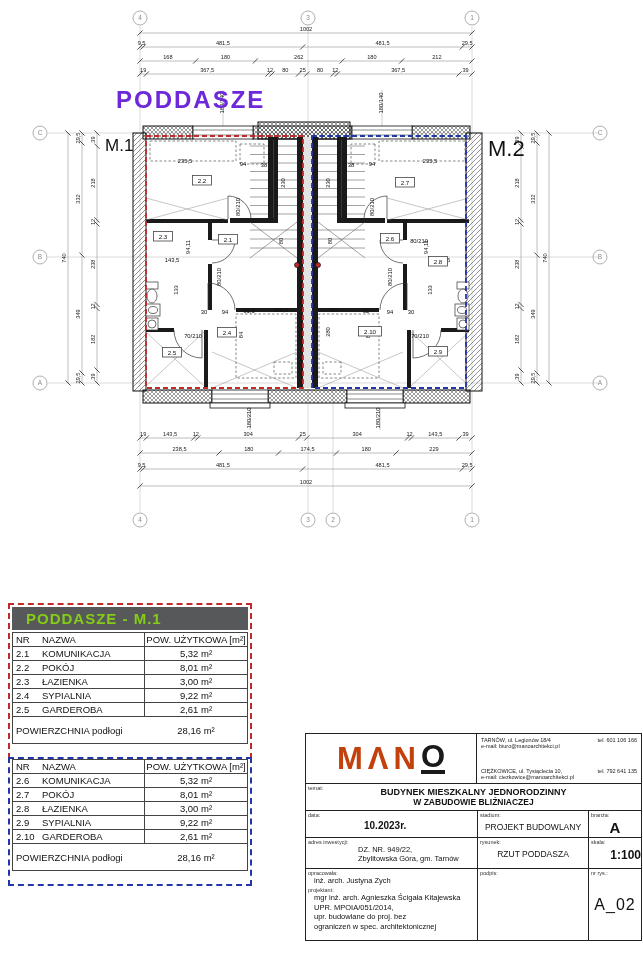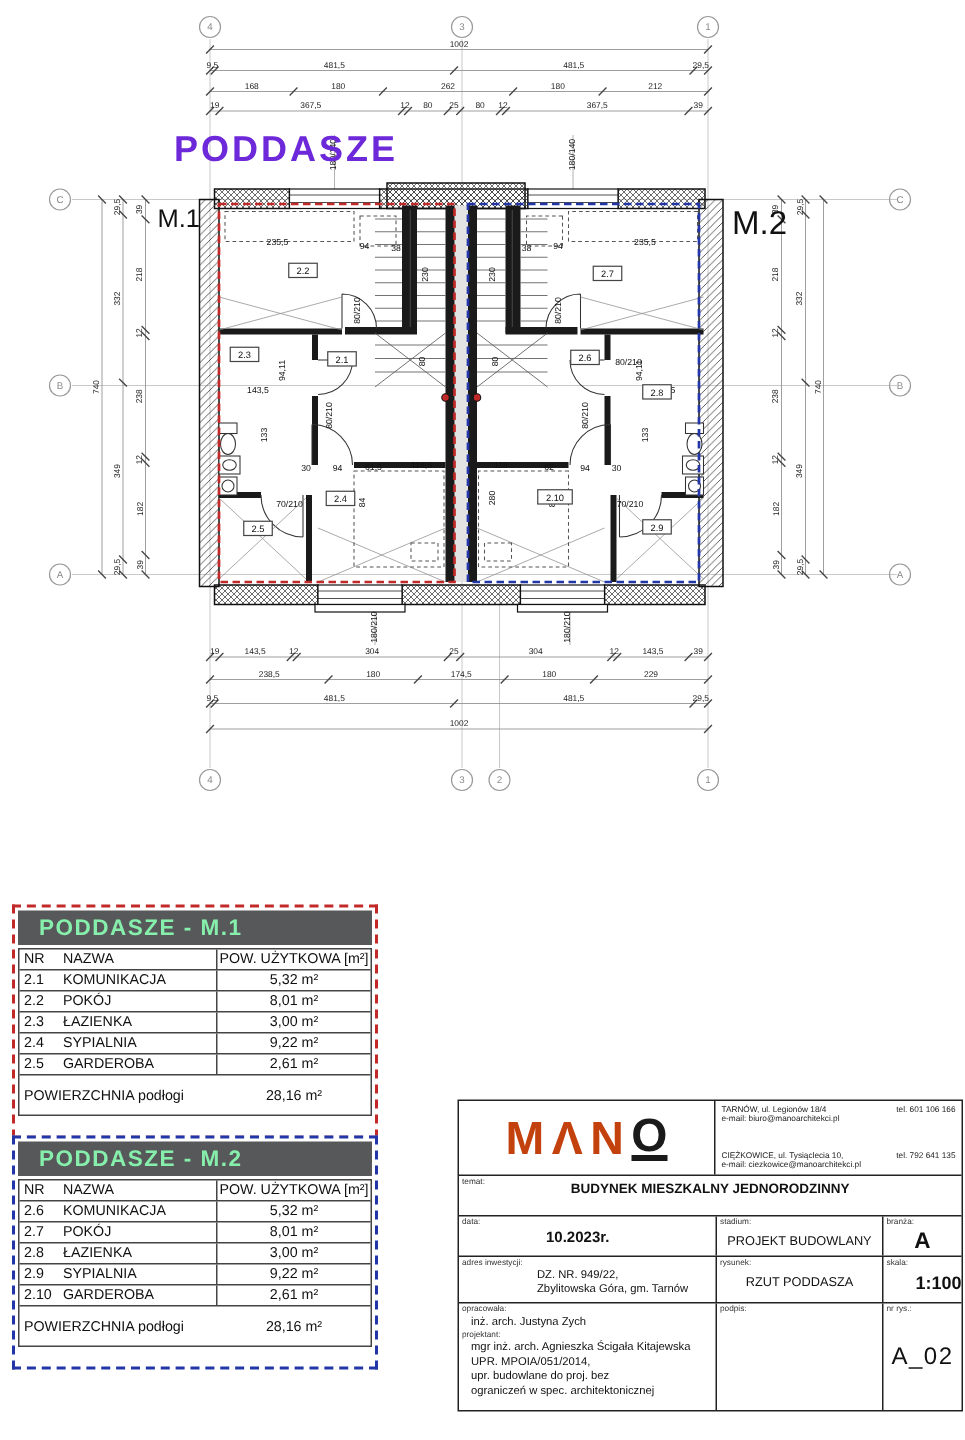--- a/index.html
+++ b/index.html
@@ -28,21 +28,21 @@
   .fix{stroke:#333;stroke-width:.7;fill:#fff;}
   .lead{stroke:#999;stroke-width:.5;}
   #title-poddasze{position:absolute;left:116px;top:86px;font-size:24px;font-weight:bold;
                   letter-spacing:2px;color:#6d28d9;}
   #label-m1{position:absolute;left:105px;top:136px;font-size:17px;color:#111;}
   #label-m2{position:absolute;left:488px;top:136px;font-size:22px;color:#111;}
   
   .atable{position:absolute;left:8px;width:240px;background:#fff;}
   .atable.m1{top:603px;border:2px dashed #c22a2a;}
   .atable.m2{top:757px;border:2px dashed #2336a8;}
-  .at-head{background:#57585a;color:#86efac;font-size:15px;font-weight:bold;
+  .at-head{background:#57585a;color:#84cc16;font-size:15px;font-weight:bold;
            letter-spacing:1px;padding:3px 0 3px 14px;margin:2px;}
   .at-body{margin:0 2px 13px 2px;border:1px solid #444;}
   .at-row{display:flex;font-size:9.5px;line-height:13px;border-top:1px solid #444;}
   .at-row:first-child{border-top:none;}
   .c-nr{width:26px;padding-left:3px;}
   .c-name{flex:1;}
   .c-area{width:102px;text-align:center;border-left:1px solid #444;}
   .at-foot{display:flex;font-size:9.5px;border-top:1px solid #444;height:26px;align-items:center;}
   .at-foot .f-lbl{flex:1;padding-left:3px;}
   .at-foot .f-val{width:102px;text-align:center;}
@@ -466,21 +466,20 @@
           <span class="c-area">2,61 m²</span>
         </div>
       <div class="at-foot">
         <span class="f-lbl">POWIERZCHNIA podłogi</span>
         <span class="f-val">28,16 m²</span>
       </div>
     </div>
   </div>
 
   <div class="atable m2">
-    <div class="at-head">PODDASZE - M.2</div>
     <div class="at-body">
       <div class="at-row">
         <span class="c-nr">NR</span>
         <span class="c-name">NAZWA</span>
         <span class="c-area">POW. UŻYTKOWA [m²]</span>
       </div>
       <div class="at-row">
           <span class="c-nr">2.6</span>
           <span class="c-name">KOMUNIKACJA</span>
           <span class="c-area">5,32 m²</span>
@@ -531,20 +530,21 @@
             <span>CIĘŻKOWICE, ul. Tysiąclecia 10,</span>
             <span>tel. 792 641 135</span>
           </div>
           <div class="addr-mail">e-mail: ciezkowice@manoarchitekci.pl</div>
         </div>
       </div>
     </div>
     <div class="tb-r2">
       <span class="lbl">temat:</span>
       <div class="temat-l1">BUDYNEK MIESZKALNY JEDNORODZINNY</div>
+      <div class="temat-l2">W ZABUDOWIE BLIŹNIACZEJ</div>
     </div>
     <div class="tb-row tb-row3">
       <div class="cell cc1">
         <span class="lbl">data:</span>
         <div class="val-data">10.2023r.</div>
       </div>
       <div class="cell cc2">
         <span class="lbl">stadium:</span>
         <div class="val-c">PROJEKT BUDOWLANY</div>
       </div>

